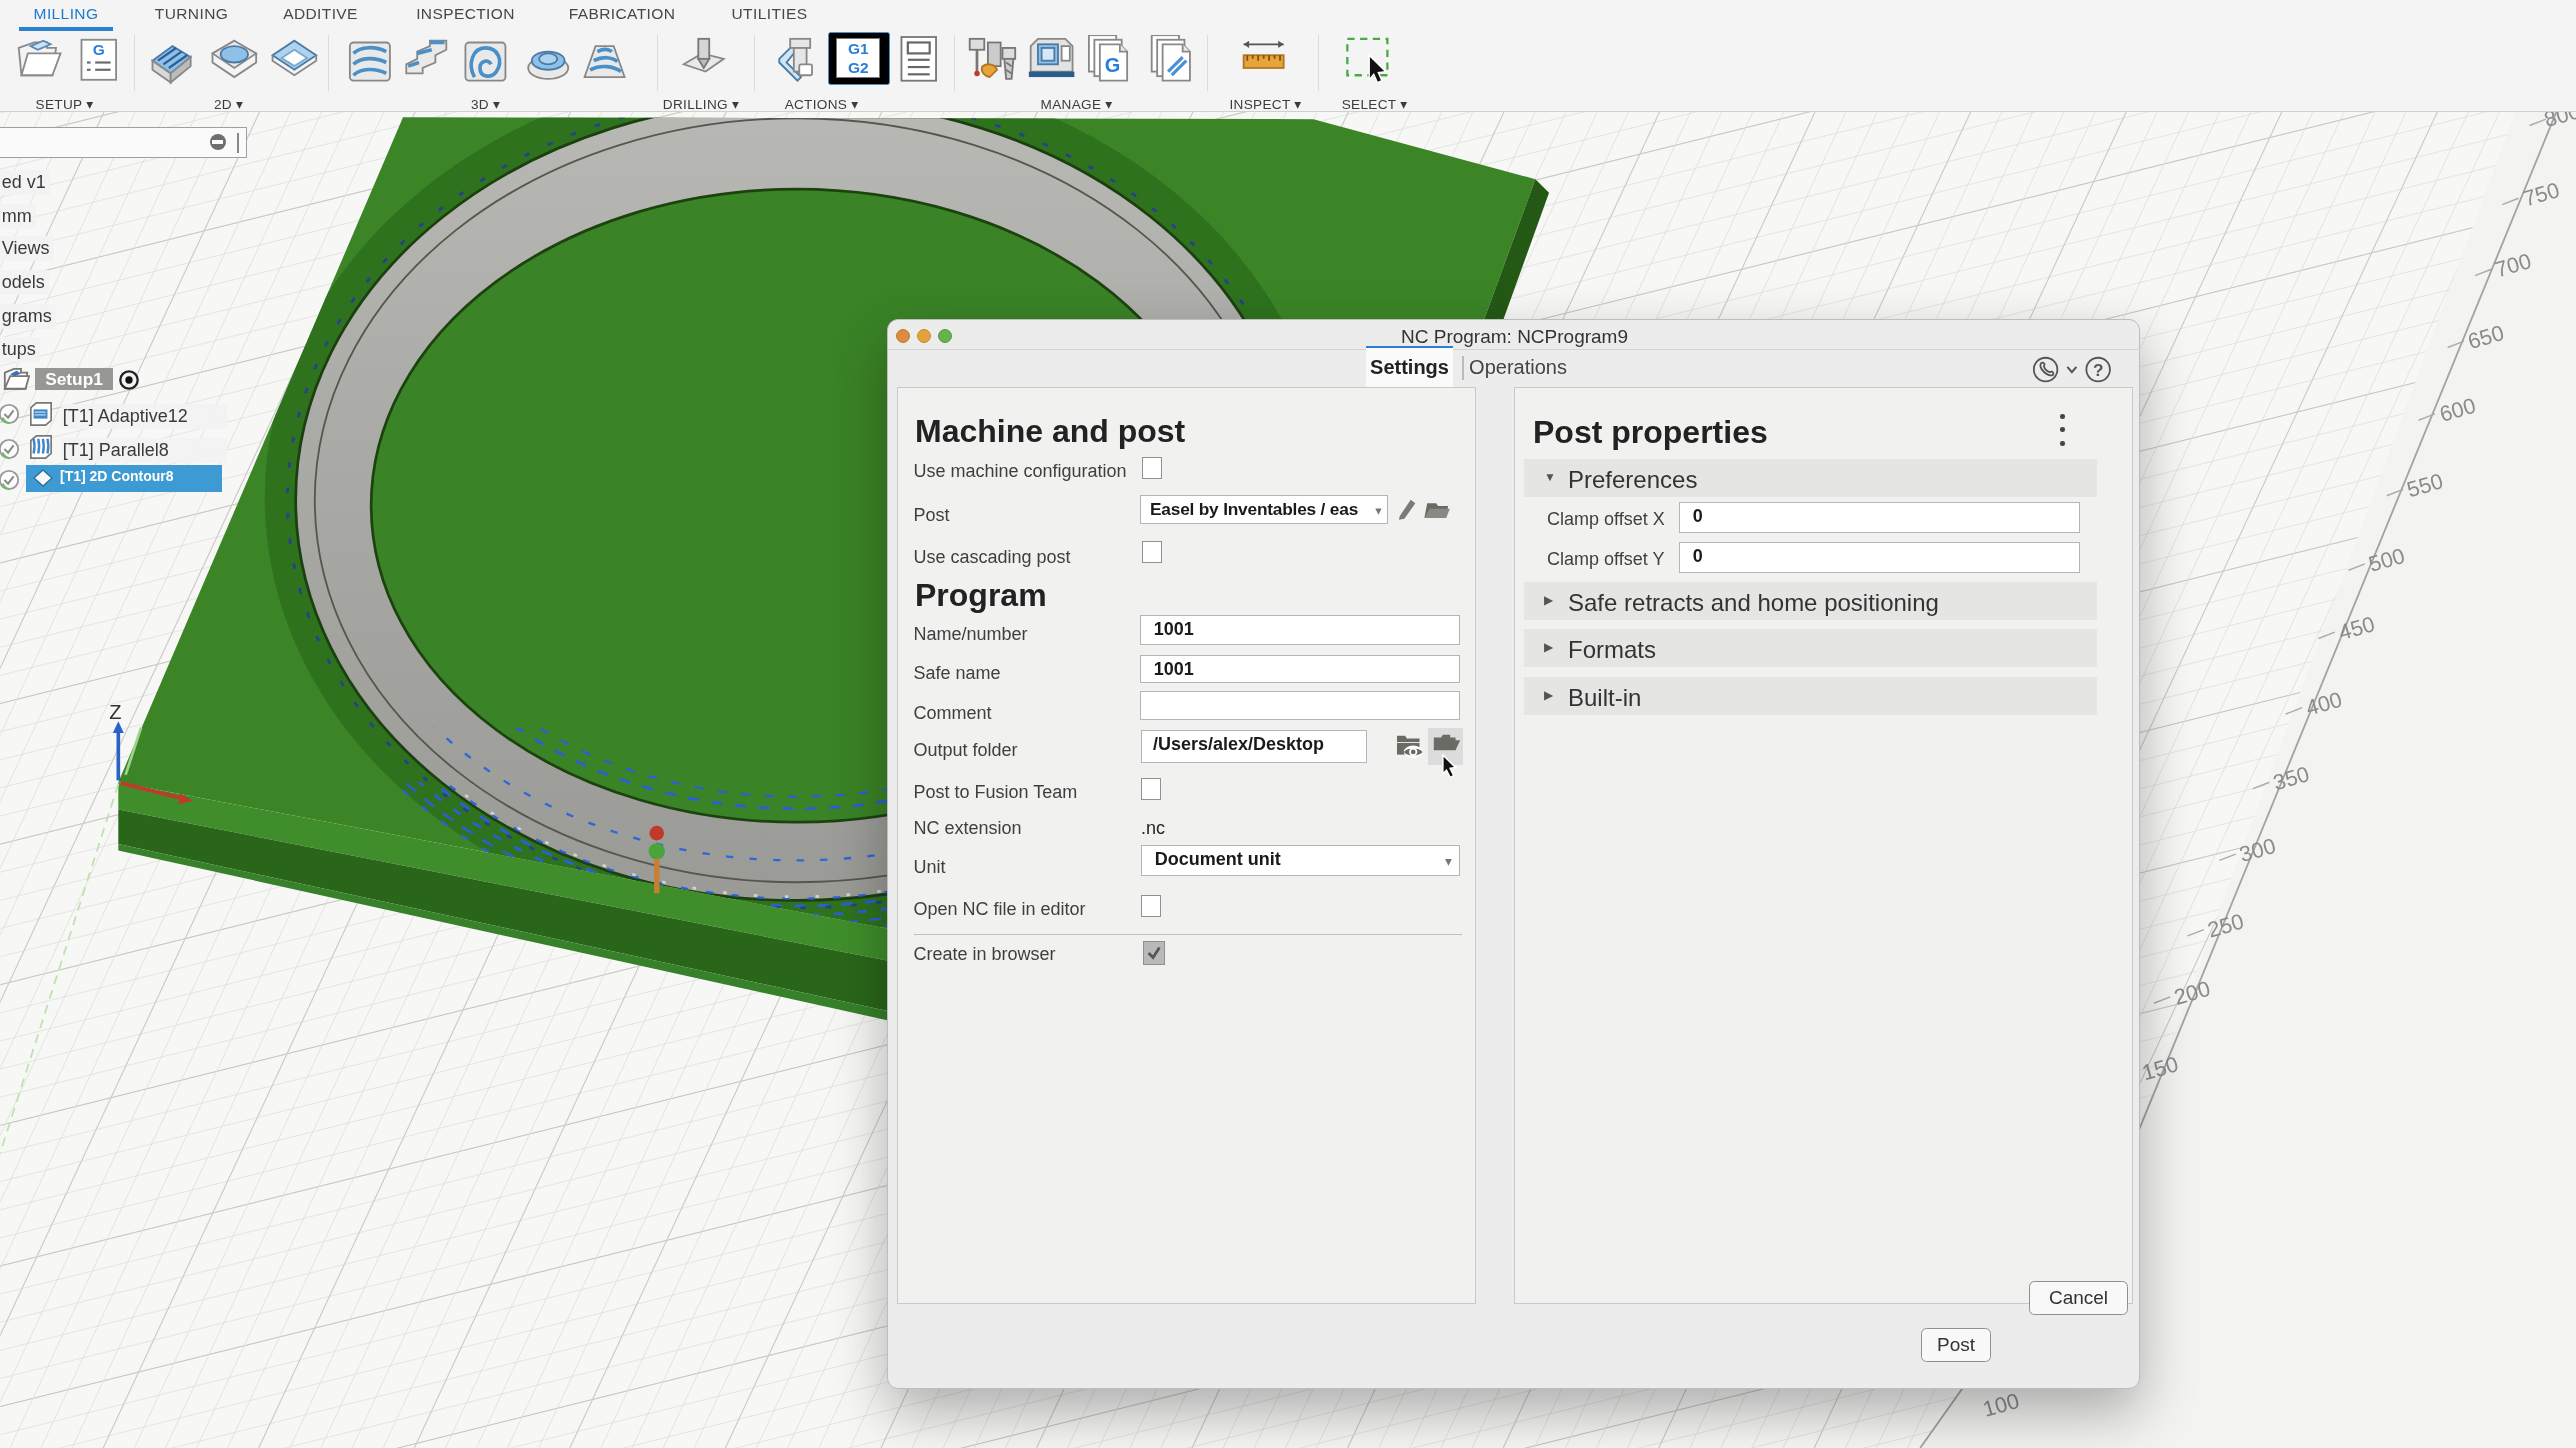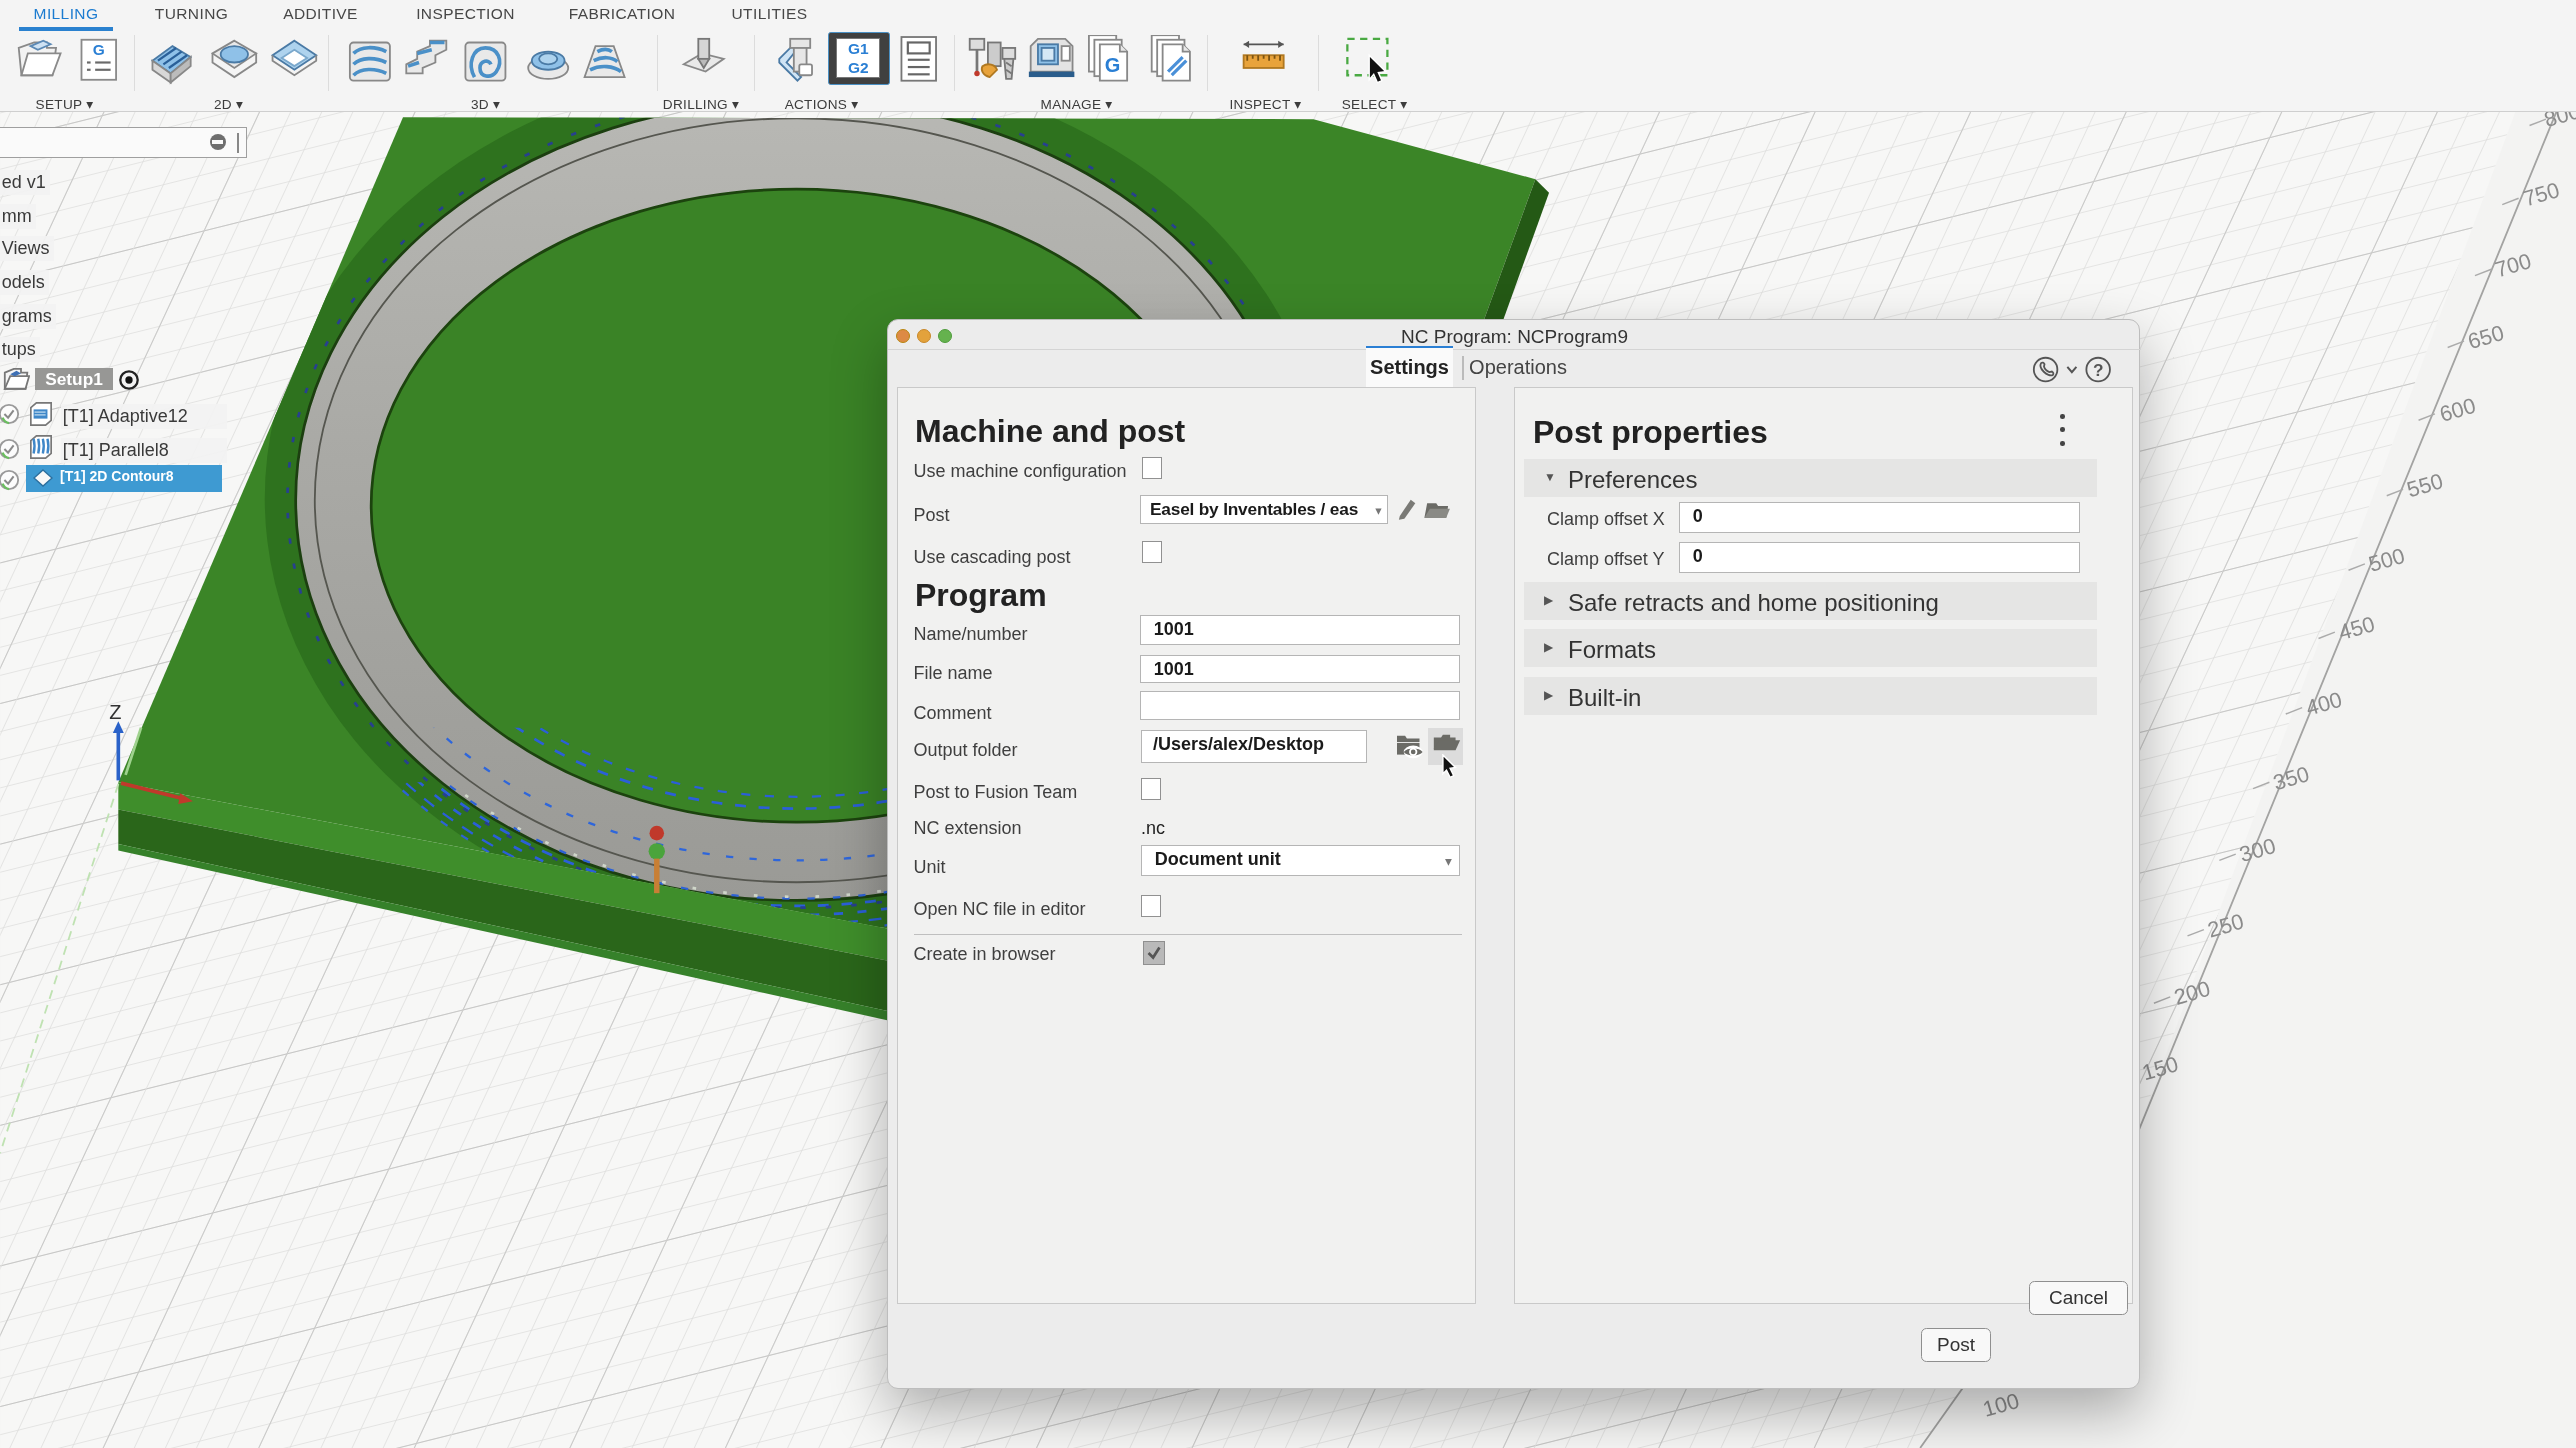--- a/index.html
+++ b/index.html
@@ -225,21 +225,21 @@
     </g>
 
     <g transform="translate(837,2)">
       <path d="M2 24 L22 4 L26 8 L10 28 L26 44 L22 48 L2 28 Z" fill="#cfe4f5" stroke="#4a7aa5" stroke-width="2"></path>
       <rect x="18" y="8" width="14" height="30" fill="#e6e6e6" stroke="#888" stroke-width="2"></rect>
       <rect x="14" y="2" width="22" height="10" fill="#e6e6e6" stroke="#888" stroke-width="2"></rect>
       <rect x="24" y="30" width="14" height="12" rx="2" fill="#fff" stroke="#888" stroke-width="2"></rect>
     </g>
   </svg>
 
-  <div class="abs" style="left:828px;top:32px;width:60px;height:51px;background:#404040;border:1.8px solid #4a90c4;border-radius:2.7px;">
+  <div class="abs" style="left:828px;top:32px;width:60px;height:51px;background:#000000;border:1.8px solid #4a90c4;border-radius:2.7px;">
     <div class="abs" style="left:7.3px;top:4.5px;width:42px;height:38px;background:#fff;border:1.8px solid #777;text-align:center;font-weight:bold;font-size:15.5px;color:#2a7fd4;line-height:19px;">G1<br>G2</div>
   </div>
   <svg class="abs" style="left:896px;top:35px" width="546" height="55" viewBox="0 0 600 60">
 
     <g transform="translate(6,0)">
       <rect x="0" y="2" width="38" height="48" fill="#fff" stroke="#777" stroke-width="2"></rect>
       <rect x="7" y="8" width="24" height="12" fill="none" stroke="#666" stroke-width="2.4"></rect>
       <line x1="7" y1="27" x2="31" y2="27" stroke="#666" stroke-width="2.4"></line>
       <line x1="7" y1="35" x2="31" y2="35" stroke="#666" stroke-width="2.4"></line>
       <line x1="7" y1="43" x2="31" y2="43" stroke="#666" stroke-width="2.4"></line>
@@ -394,21 +394,21 @@
   <svg class="abs" style="left:508px;top:176px" width="55" height="25.5" viewBox="0 0 60 28">
     <path d="M4 22 L16 4 L21 8 L9 25 L3 26 Z" fill="#7a7a76"></path>
     <path d="M34 8 L44 8 L46 11 L57 11 L55 24 L31 24 Z" fill="#6b6b66"></path>
     <path d="M31 24 L37 14 L59 14 L55 24 Z" fill="#8a8a85"></path>
   </svg>
   <div class="abs dlab" style="left:25.5px;top:227px;">Use cascading post</div>
   <div class="cb" style="left:254px;top:221px;"></div>
   <div class="abs dhead" style="left:27px;top:257px;">Program</div>
   <div class="abs dlab" style="left:25.5px;top:304px;">Name/number</div>
   <div class="abs dinp" style="left:252px;top:295px;width:320px;height:30px;"><span class="dval" style="margin-left:12.7px;">1001</span></div>
-  <div class="abs dlab" style="left:25.5px;top:343px;">File name</div>
+  <div class="abs dlab" style="left:25.5px;top:343px;">Safe name</div>
   <div class="abs dinp" style="left:252px;top:335px;width:320px;height:28px;"><span class="dval" style="margin-left:12.7px;">1001</span></div>
   <div class="abs dlab" style="left:25.5px;top:383px;">Comment</div>
   <div class="abs dinp" style="left:252px;top:371px;width:320px;height:29px;"></div>
   <div class="abs dlab" style="left:25.5px;top:420px;">Output folder</div>
   <div class="abs dinp" style="left:253px;top:410px;width:226px;height:33px;"><span class="dval" style="margin-left:11px;">/Users/alex/Desktop</span></div>
   <svg class="abs" style="left:508px;top:413px" width="29" height="27" viewBox="0 0 32 30">
     <path d="M1 7 L1 3 L10 3 L12 6 L26 6 L26 10 L1 10 Z" fill="#6b6b66"></path>
     <path d="M1 11 L26 11 L26 24 L1 24 Z" fill="#6b6b66"></path>
     <ellipse cx="19" cy="21" rx="10.5" ry="7" fill="#fff"></ellipse>
     <path d="M8.5 21 C12 16 26 16 29.5 21 C26 26 12 26 8.5 21 Z" fill="#6b6b66"></path>

